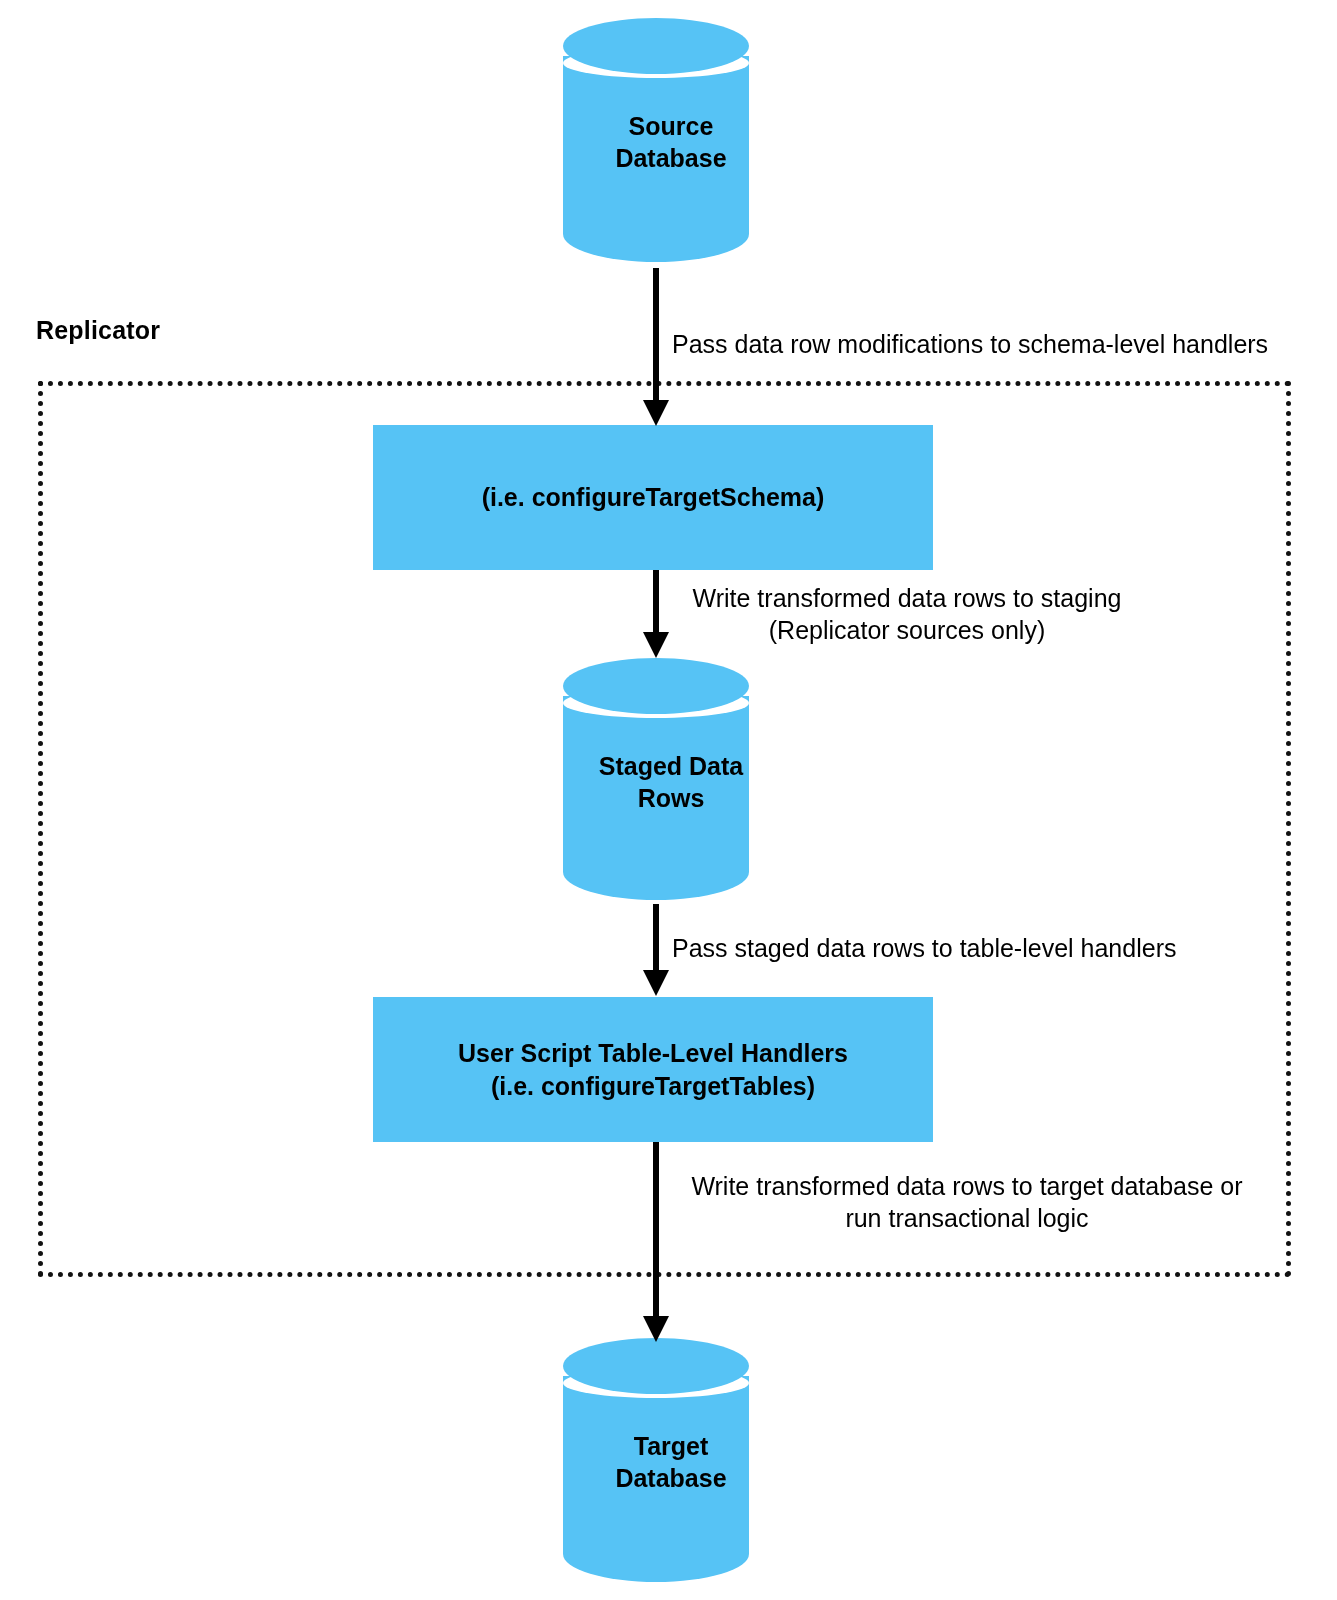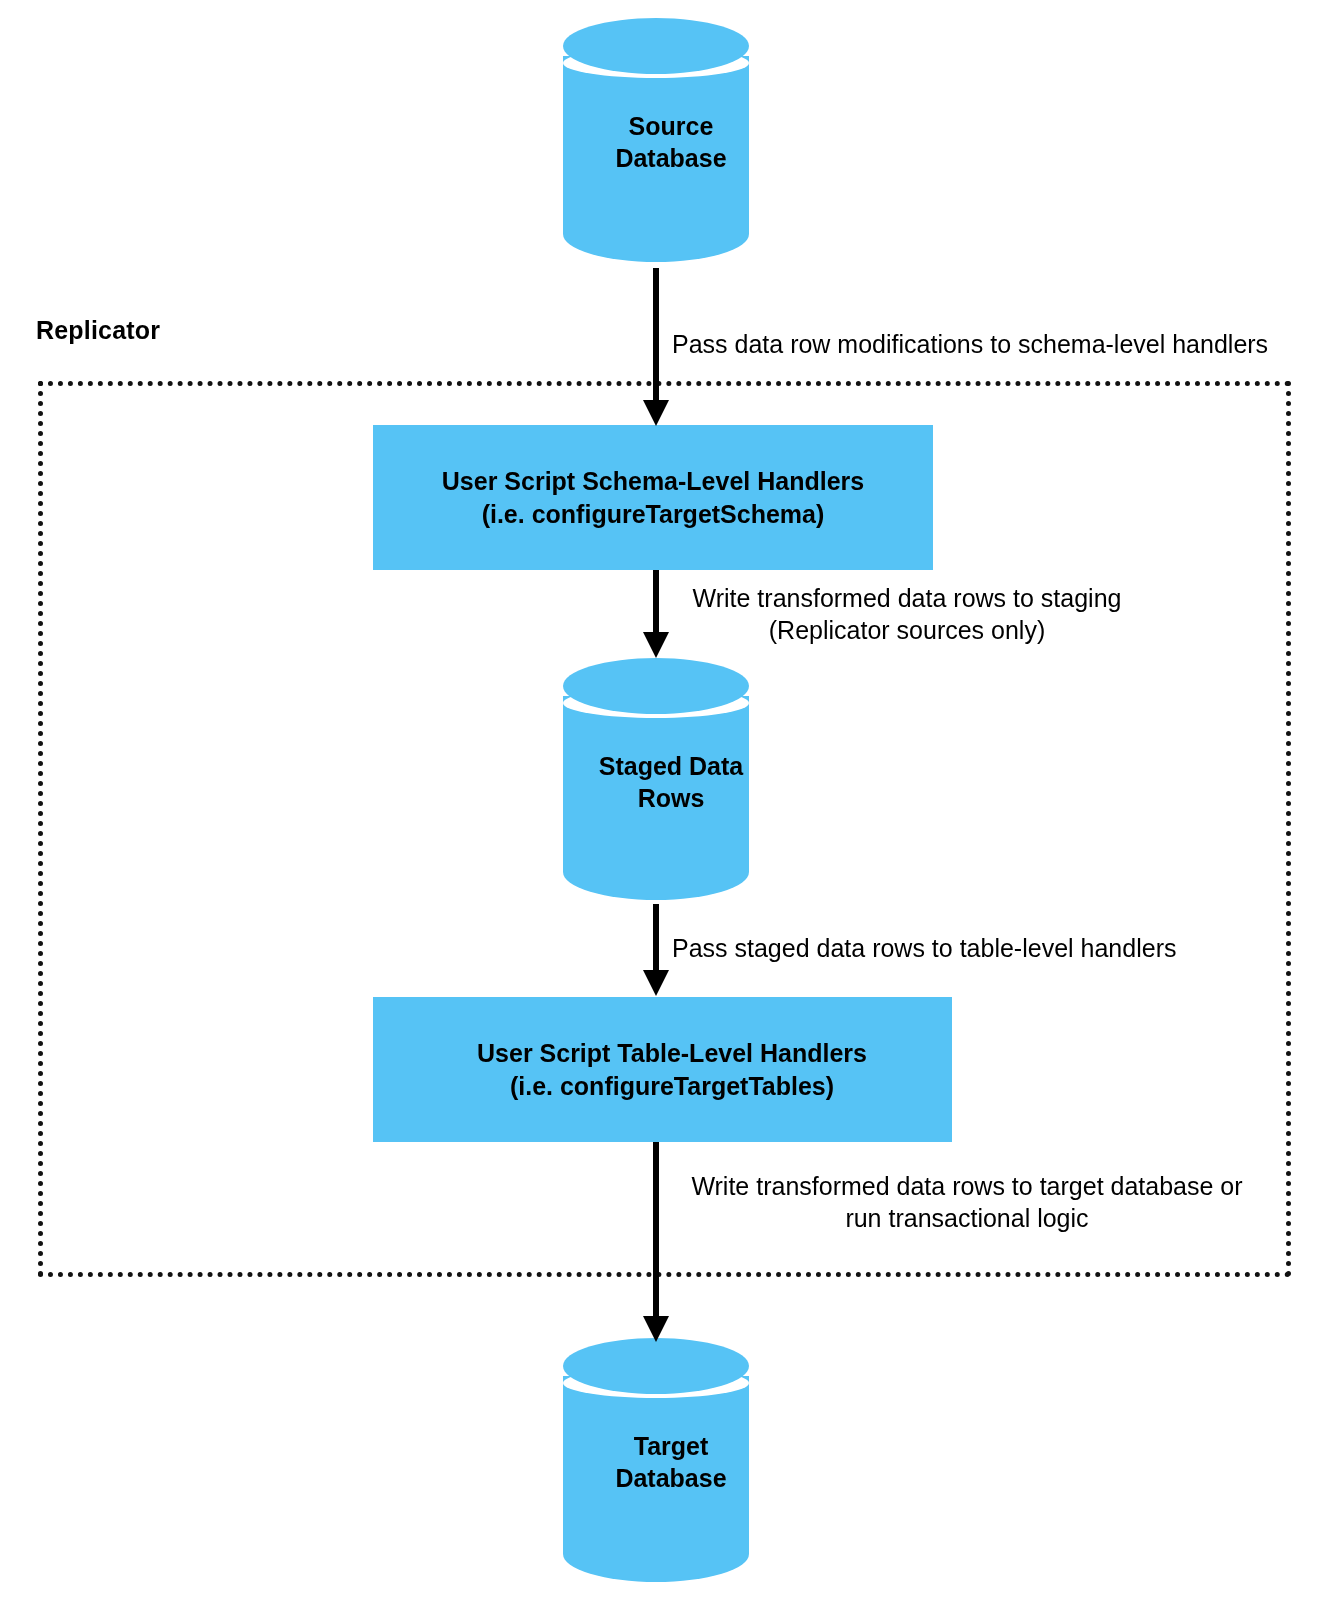--- a/index.html
+++ b/index.html
@@ -162,21 +162,20 @@
   <div class="arrow" style="left:653px; top:268px; width:6px; height:158px;">
     <div class="arrow-shaft" style="height:132px;"></div>
     <div class="arrow-head" style="top:132px;"></div>
   </div>
   <div class="edge-label" style="left:672px; top:313px;margin-top:16px;">
     <div>Pass data row modifications to schema-level handlers</div>
   </div>
 
   <div class="proc-box" style="left:373px; top:425px; width:560px; height:145px;">
     <div class="proc-text">
-      <div>User Script Schema-Level Handlers</div>
       <div>(i.e. configureTargetSchema)</div>
     </div>
   </div>
 
   <div class="arrow" style="left:653px; top:570px; width:6px; height:88px;">
     <div class="arrow-shaft" style="height:62px;"></div>
     <div class="arrow-head" style="top:62px;"></div>
   </div>
   <div class="edge-label centered" style="left:672px; top:583px; width:470px; text-align:center;">
     <div>Write transformed data rows to staging</div>
@@ -194,21 +193,21 @@
   </div>
 
   <div class="arrow" style="left:653px; top:904px; width:6px; height:92px;">
     <div class="arrow-shaft" style="height:66px;"></div>
     <div class="arrow-head" style="top:66px;"></div>
   </div>
   <div class="edge-label" style="left:672px; top:933px;">
     <div>Pass staged data rows to table-level handlers</div>
   </div>
 
-  <div class="proc-box" style="left:373px; top:997px; width:560px; height:145px;padding-left:19px;">
+  <div class="proc-box" style="left:373px; top:997px; width:560px; height:145px;">
     <div class="proc-text">
       <div>User Script Table-Level Handlers</div>
       <div>(i.e. configureTargetTables)</div>
     </div>
   </div>
 
   <div class="arrow" style="left:653px; top:1142px; width:6px; height:200px;">
     <div class="arrow-shaft" style="height:174px;"></div>
     <div class="arrow-head" style="top:174px;"></div>
   </div>

